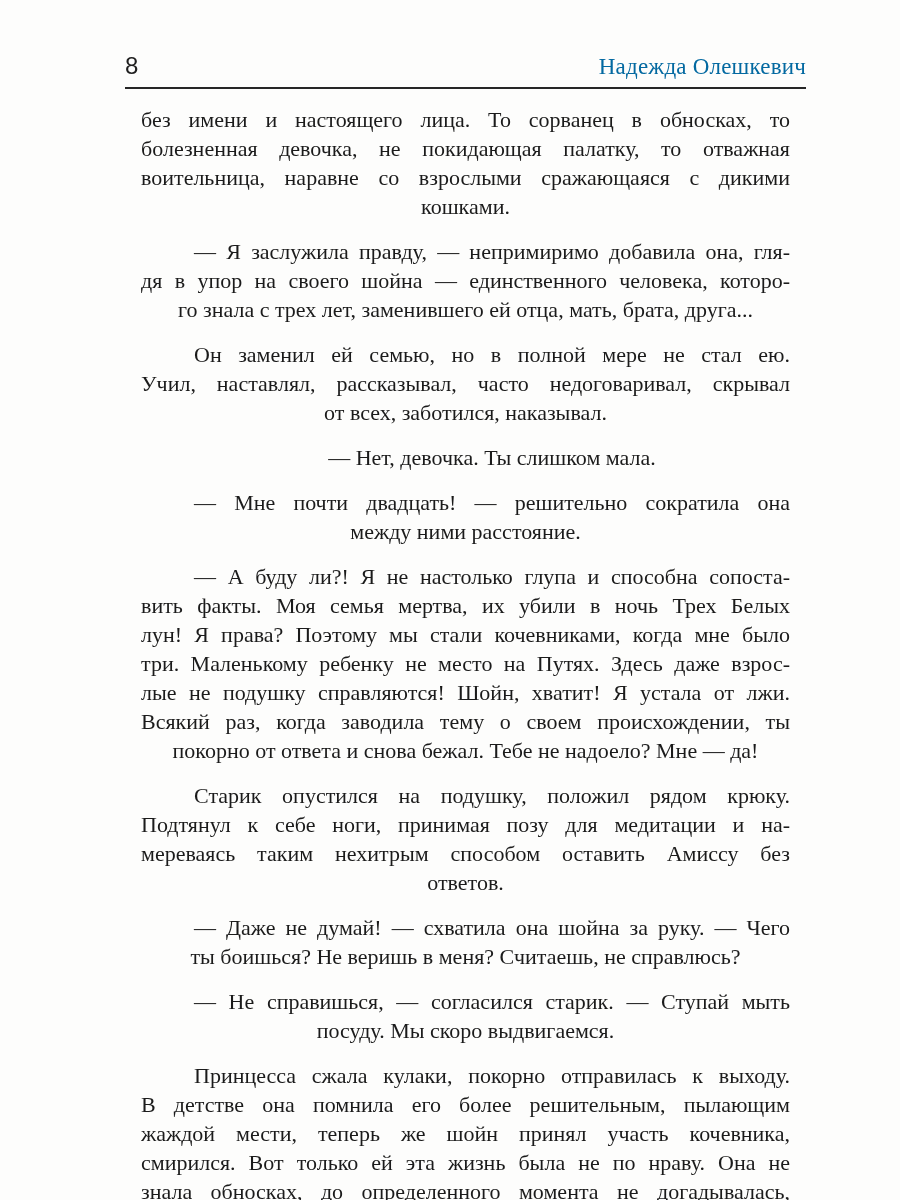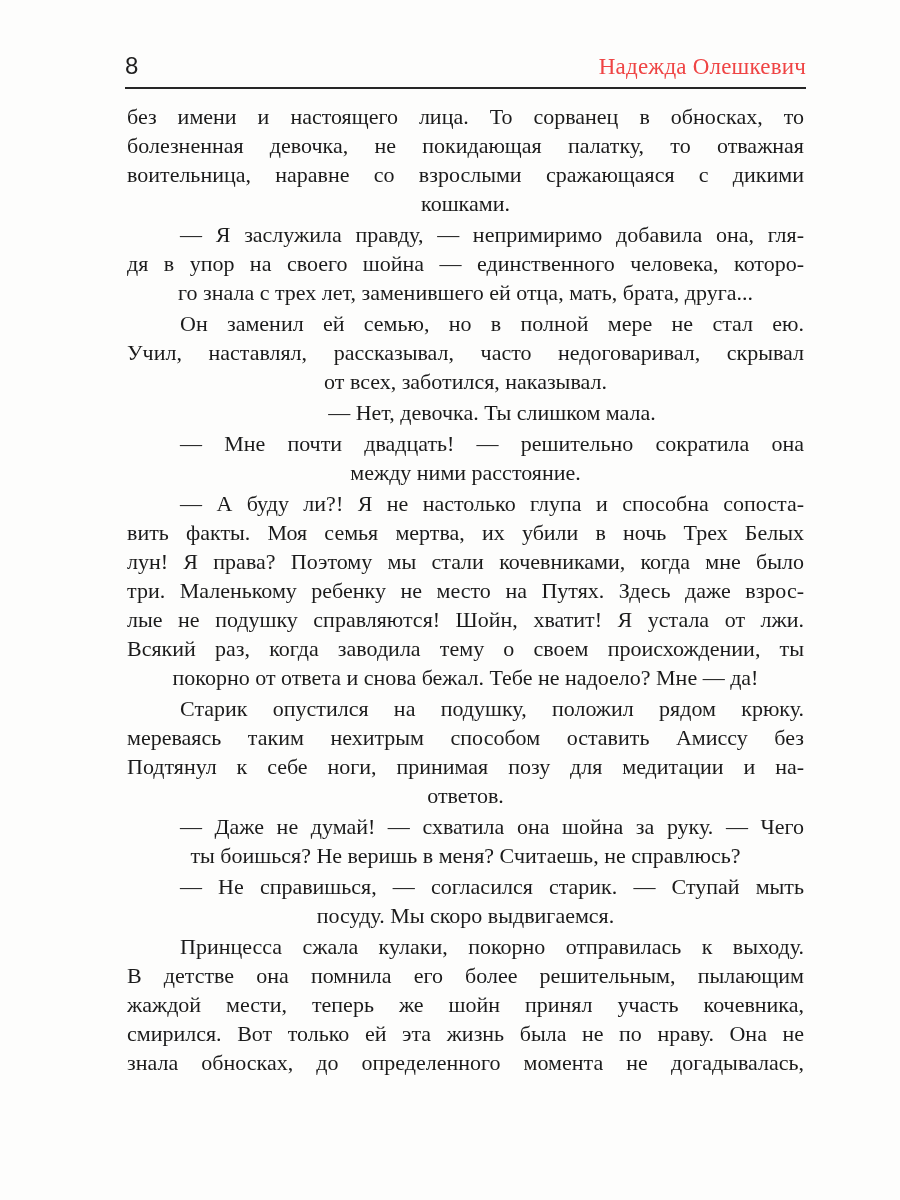--- a/index.html
+++ b/index.html
@@ -32,29 +32,29 @@
     font-family: "Liberation Sans", sans-serif;
     font-size: 24px;
     line-height: 1;
     color: #1f1f1f;
   }
   .running-title {
     font-family: "Liberation Serif", serif;
     font-size: 23px;
     line-height: 1;
     letter-spacing: 0.2px;
-    color: #ef4444;
+    color: #0369a1;
   }
   .body-text {
     margin-top: 13px;
     font-family: "Liberation Serif", "DejaVu Serif", serif;
     font-size: 22px;
     color: #1b1b1b;
   }
-  .para { margin: 2px; padding: 0; }
+  .para { margin: 16px; padding: 0; }
   .line {
     height: 29px;
     line-height: 29px;
     text-align: justify;
     overflow: hidden;
     white-space: normal;
   }
   
   .line::after {
     content: "";
@@ -104,22 +104,22 @@
           <div class="line indent">— А буду ли?! Я не настолько глупа и способна сопоста-</div>
           <div class="line">вить факты. Моя семья мертва, их убили в ночь Трех Белых</div>
           <div class="line">лун! Я права? Поэтому мы стали кочевниками, когда мне было</div>
           <div class="line">три. Маленькому ребенку не место на Путях. Здесь даже взрос-</div>
           <div class="line">лые не подушку справляются! Шойн, хватит! Я устала от лжи.</div>
           <div class="line">Всякий раз, когда заводила тему о своем происхождении, ты</div>
           <div class="line last">покорно от ответа и снова бежал. Тебе не надоело? Мне — да!</div>
         </div>
         <div class="para">
           <div class="line indent">Старик опустился на подушку, положил рядом крюку.</div>
+          <div class="line">Подтянул к себе ноги, принимая позу для медитации и на-</div>
           <div class="line">мереваясь таким нехитрым способом оставить Амиссу без</div>
-          <div class="line">Подтянул к себе ноги, принимая позу для медитации и на-</div>
           <div class="line last">ответов.</div>
         </div>
         <div class="para">
           <div class="line indent">— Даже не думай! — схватила она шойна за руку. — Чего</div>
           <div class="line last">ты боишься? Не веришь в меня? Считаешь, не справлюсь?</div>
         </div>
         <div class="para">
           <div class="line indent">— Не справишься, — согласился старик. — Ступай мыть</div>
           <div class="line last">посуду. Мы скоро выдвигаемся.</div>
         </div>

